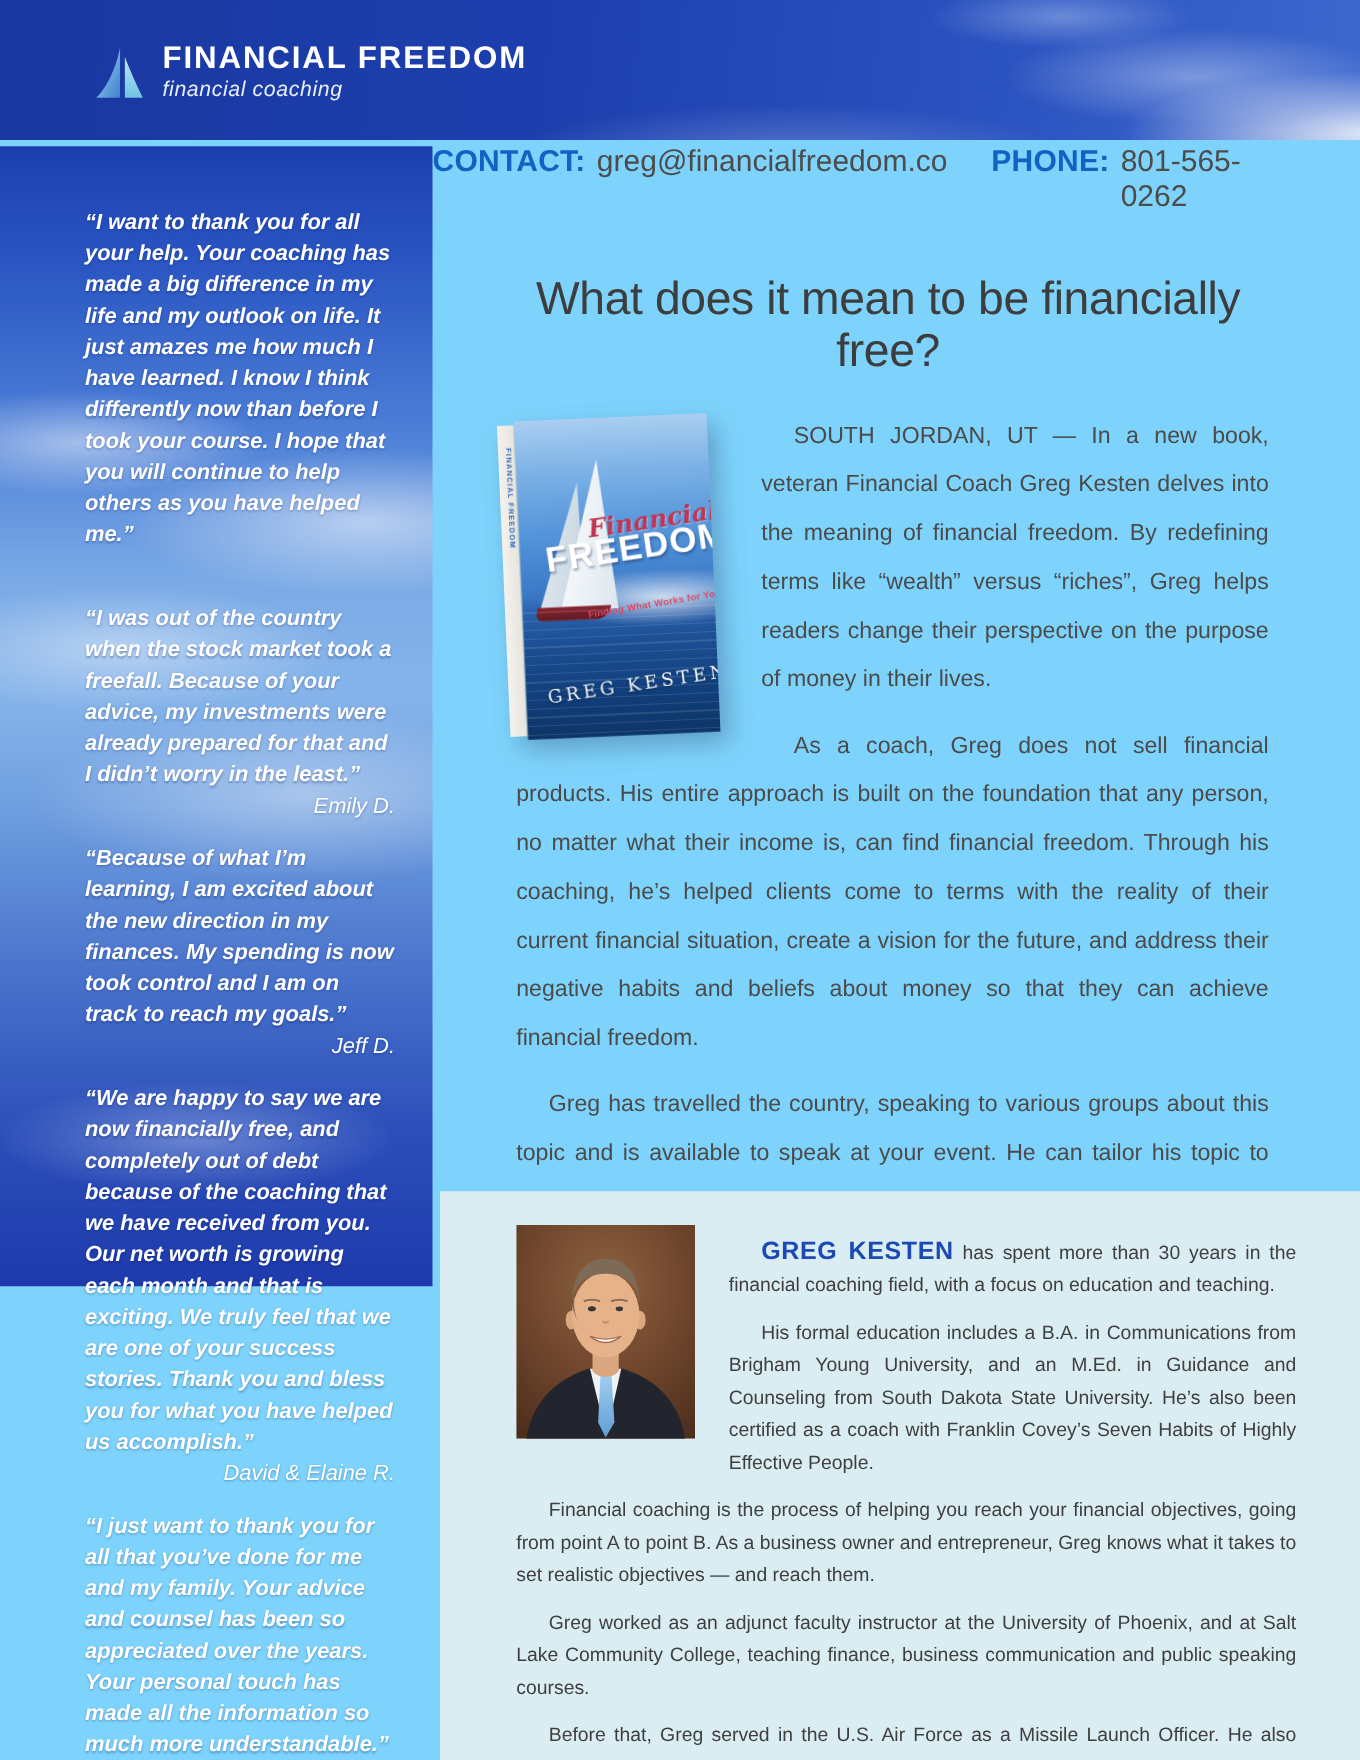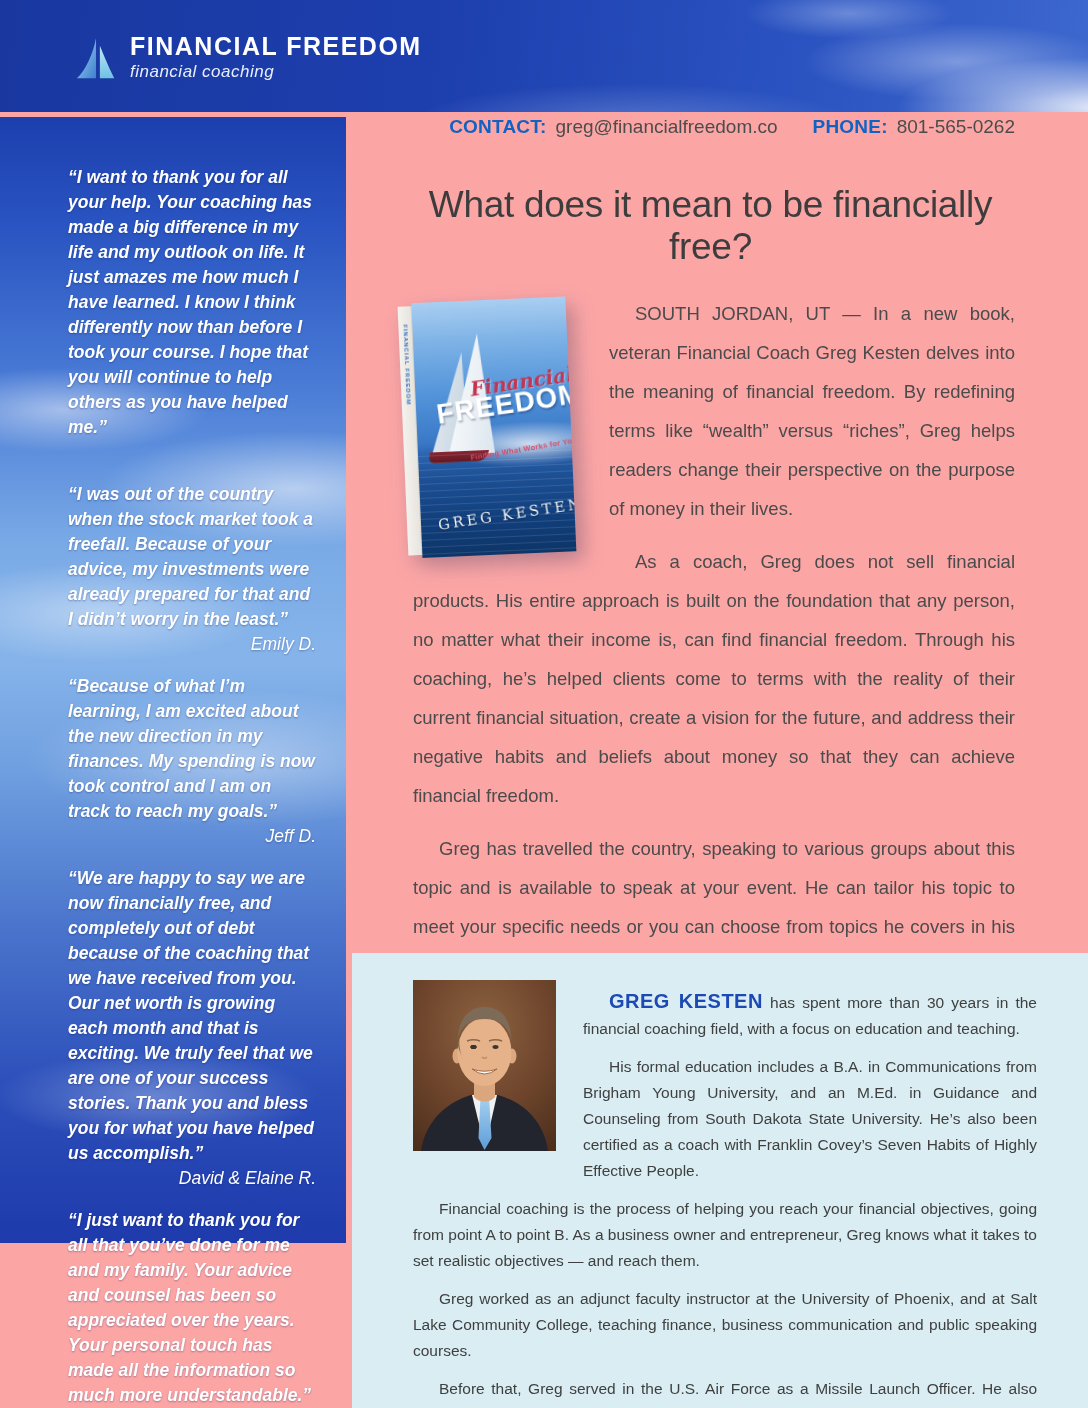--- a/index.html
+++ b/index.html
@@ -3,21 +3,21 @@
 <meta charset="utf-8">
 <style>
   * { box-sizing: border-box; margin: 0; padding: 0; }
   html,body { background:#ffffff; }
   body { font-family: "Liberation Sans", sans-serif; }
 
   .page {
     position: relative;
     width: 1088px;
     height: 1408px;
-    background: #fca5a5;
+    background: #7dd3fc;
     overflow: hidden;
     margin: 0 auto;
   }
 
   
   .banner {
     position: absolute; left:0; top:0;
     width: 1088px; height: 112px;
     background:
       radial-gradient(ellipse 150px 36px at 78% 12%, rgba(205,222,250,.38), transparent 70%),
@@ -28,21 +28,21 @@
   }
   .logo { position:absolute; left:74px; top:34px; display:flex; align-items:flex-start; gap:10px; }
   .logo-icon { width:46px; height:52px; flex:0 0 auto; }
   .brand-text {}
   .brand-name { color:#ffffff; font-weight:bold; font-size:25px; letter-spacing:1.5px; line-height:1; }
   .brand-tagline { color:#e9eefb; font-style:italic; font-size:17px; margin-top:3px; letter-spacing:.5px; }
 
   
   .sidebar {
     position:absolute; left:0; top:117px;
-    width:346px; height:1126px;
+    width:346px; height:912px;
     padding:48px 30px 20px 68px;
     background:
       radial-gradient(ellipse 210px 60px at 18% 26%, rgba(255,255,255,.48), transparent 70%),
       radial-gradient(ellipse 270px 80px at 85% 33%, rgba(255,255,255,.52), transparent 72%),
       radial-gradient(ellipse 250px 70px at 28% 44%, rgba(255,255,255,.42), transparent 70%),
       radial-gradient(ellipse 300px 95px at 70% 57%, rgba(255,255,255,.38), transparent 72%),
       radial-gradient(ellipse 230px 65px at 45% 87%, rgba(222,236,255,.35), transparent 70%),
       linear-gradient(180deg, #1c3fae 0%, #2a55c2 10%, #4a7cd6 24%, #7aaae6 38%, #86b4ea 48%, #6f9fe0 58%, #4a74cc 72%, #2c4fba 86%, #1e3aac 100%);
   }
   .t-quote {
@@ -55,21 +55,21 @@
   .t-attr-inline { float:right; font-weight:normal; padding-left:10px; }
   .t-attr-block { color:#ffffff; font-style:italic; font-size:17.5px; text-align:right; line-height:25px;
                   text-shadow:0 1px 2px rgba(10,25,90,.35); }
   .testimonial { margin-bottom:42px; }
 
   
   .content { position:absolute; left:346px; top:0; width:742px; }
   .contact-row {
     margin-top:116px; padding-right:73px;
     display:flex; justify-content:flex-end; align-items:baseline; gap:9px;
-    font-size:19px; color:#4c4c4c;
+    font-size:24px; color:#4c4c4c;
   }
   .contact-label, .phone-label { color:#1262c4; font-weight:bold; letter-spacing:.2px; }
   .phone-label { margin-left:26px; }
 
   .headline {
     margin:46px 73px 11px 60px;
     text-align:center;
     font-size:37px; font-weight:300;
     color:#3d3d3d; letter-spacing:-0.3px;
   }

